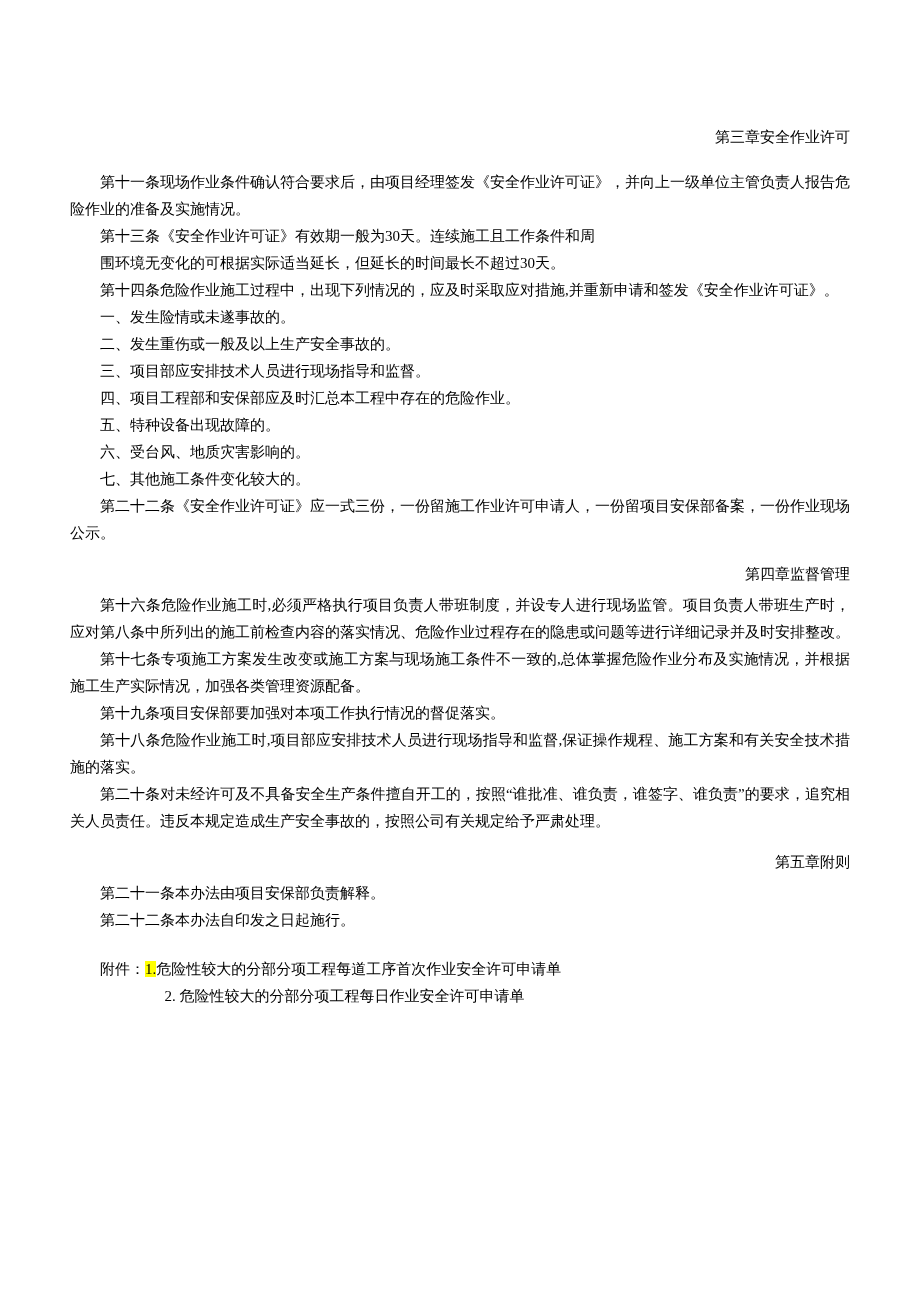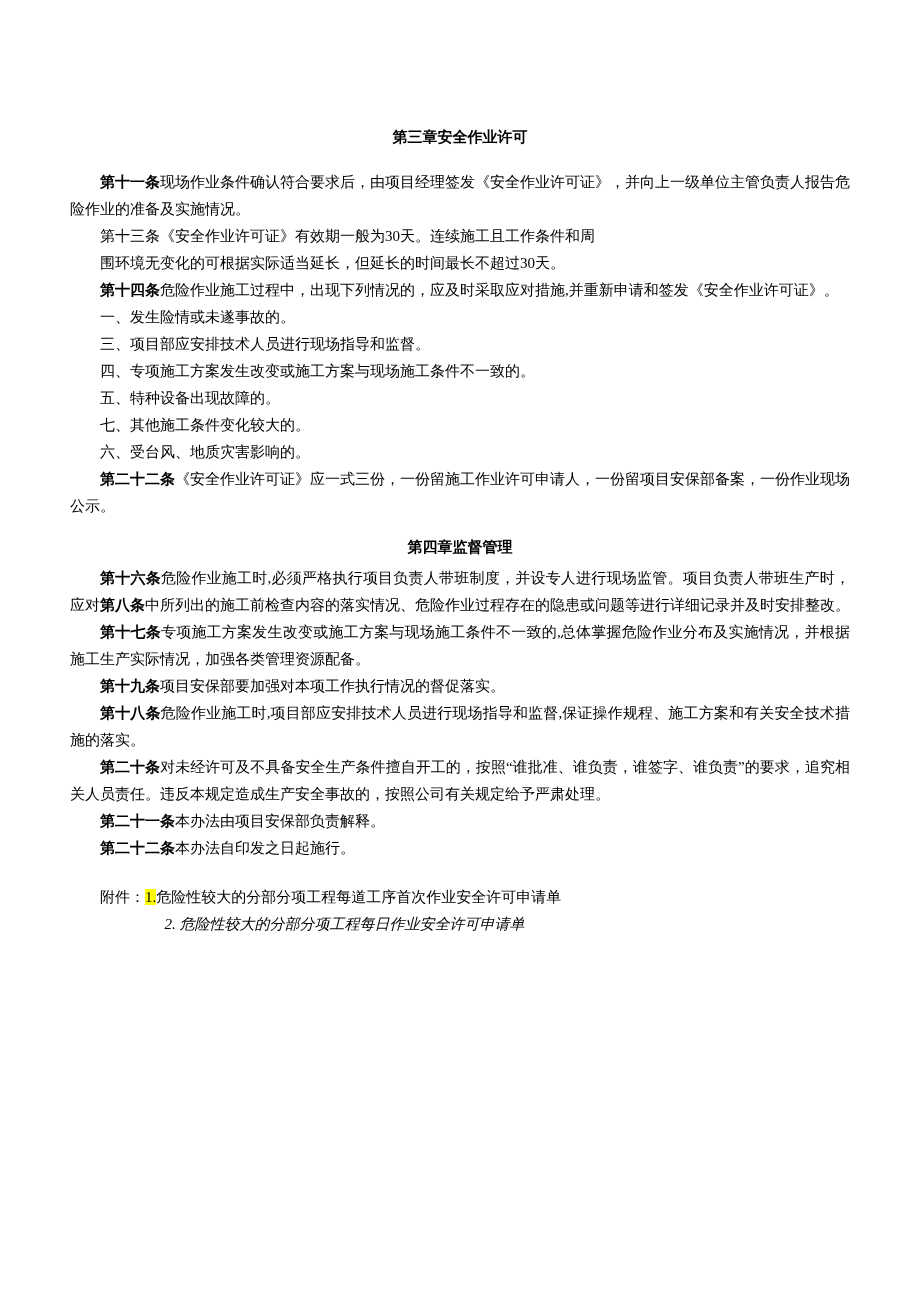--- a/index.html
+++ b/index.html
@@ -13,84 +13,84 @@
     font-size: 15px;
     color: #000000;
     line-height: 1.8;
   }
   .page {
     padding: 120px 70px 60px 70px;
   }
   .chapter-title {
     margin-top: 4px;
     margin-bottom: 4px;
-    text-align: center;
-    font-weight: bold;
+    text-align: right;
   }
   .chapter-title.mt {
     margin-top: 14px;
   }
   .para {
     text-indent: 2em;
     margin: 0;
     text-align: justify;
   }
   .bold {
-    font-weight: bold;
+    font-weight: normal;
   }
   .hl {
     background-color: #ffff00;
   }
   .attach-line {
     margin: 0;
     text-indent: 2em;
   }
   .attach-sub {
     margin: 0;
     padding-left: 6.3em;
-    font-style: italic;
   }
 </style>
 </head>
 <body>
 
 <div class="page">
 
   <p class="chapter-title">第三章安全作业许可</p>
   <div style="height:14px;"></div>
 
   <p class="para"><span class="bold">第十一条</span><span>现场作业条件确认符合要求后，由项目经理签发《安全作业许可证》，并向上一级单位主管负责人报告危险作业的准备及实施情况。</span></p>
 
 
   <p class="para">第十三条《安全作业许可证》有效期一般为30天。连续施工且工作条件和周</p>
   <p class="para">围环境无变化的可根据实际适当延长，但延长的时间最长不超过30天。</p>
 
   <p class="para"><span class="bold">第十四条</span><span>危险作业施工过程中，出现下列情况的，应及时采取应对措施,并重新申请和签发《安全作业许可证》。</span></p>
 
   <p class="para">一、发生险情或未遂事故的。</p>
+  <p class="para">二、发生重伤或一般及以上生产安全事故的。</p>
   <p class="para">三、项目部应安排技术人员进行现场指导和监督。</p>
-  <p class="para">四、专项施工方案发生改变或施工方案与现场施工条件不一致的。</p>
+  <p class="para">四、项目工程部和安保部应及时汇总本工程中存在的危险作业。</p>
   <p class="para">五、特种设备出现故障的。</p>
+  <p class="para">六、受台风、地质灾害影响的。</p>
   <p class="para">七、其他施工条件变化较大的。</p>
-  <p class="para">六、受台风、地质灾害影响的。</p>
 
   <p class="para"><span class="bold">第二十二条</span><span>《安全作业许可证》应一式三份，一份留施工作业许可申请人，一份留项目安保部备案，一份作业现场公示。</span></p>
 
   <p class="chapter-title mt">第四章监督管理</p>
 
   <p class="para"><span class="bold">第十六条</span><span>危险作业施工时,必须严格执行项目负责人带班制度，并设专人进行现场监管。项目负责人带班生产时，应对</span><span class="bold">第八条</span><span>中所列出的施工前检查内容的落实情况、危险作业过程存在的隐患或问题等进行详细记录并及时安排整改。</span></p>
 
   <p class="para"><span class="bold">第十七条</span><span>专项施工方案发生改变或施工方案与现场施工条件不一致的,总体掌握危险作业分布及实施情况，并根据施工生产实际情况，加强各类管理资源配备。</span></p>
 
   <p class="para"><span class="bold">第十九条</span><span>项目安保部要加强对本项工作执行情况的督促落实。</span></p>
 
   <p class="para"><span class="bold">第十八条</span><span>危险作业施工时,项目部应安排技术人员进行现场指导和监督,保证操作规程、施工方案和有关安全技术措施的落实。</span></p>
 
   <p class="para"><span class="bold">第二十条</span><span>对未经许可及不具备安全生产条件擅自开工的，按照“谁批准、谁负责，谁签字、谁负责”的要求，追究相关人员责任。违反本规定造成生产安全事故的，按照公司有关规定给予严肃处理。</span></p>
 
+  <p class="chapter-title mt">第五章附则</p>
 
   <p class="para"><span class="bold">第二十一条</span><span>本办法由项目安保部负责解释。</span></p>
 
   <p class="para"><span class="bold">第二十二条</span><span>本办法自印发之日起施行。</span></p>
 
   <div style="height:22px;"></div>
 
   <p class="attach-line"><span>附件：</span><span class="hl">1.</span><span>危险性较大的分部分项工程每道工序首次作业安全许可申请单</span></p>
   <p class="attach-sub">2. 危险性较大的分部分项工程每日作业安全许可申请单</p>
 

